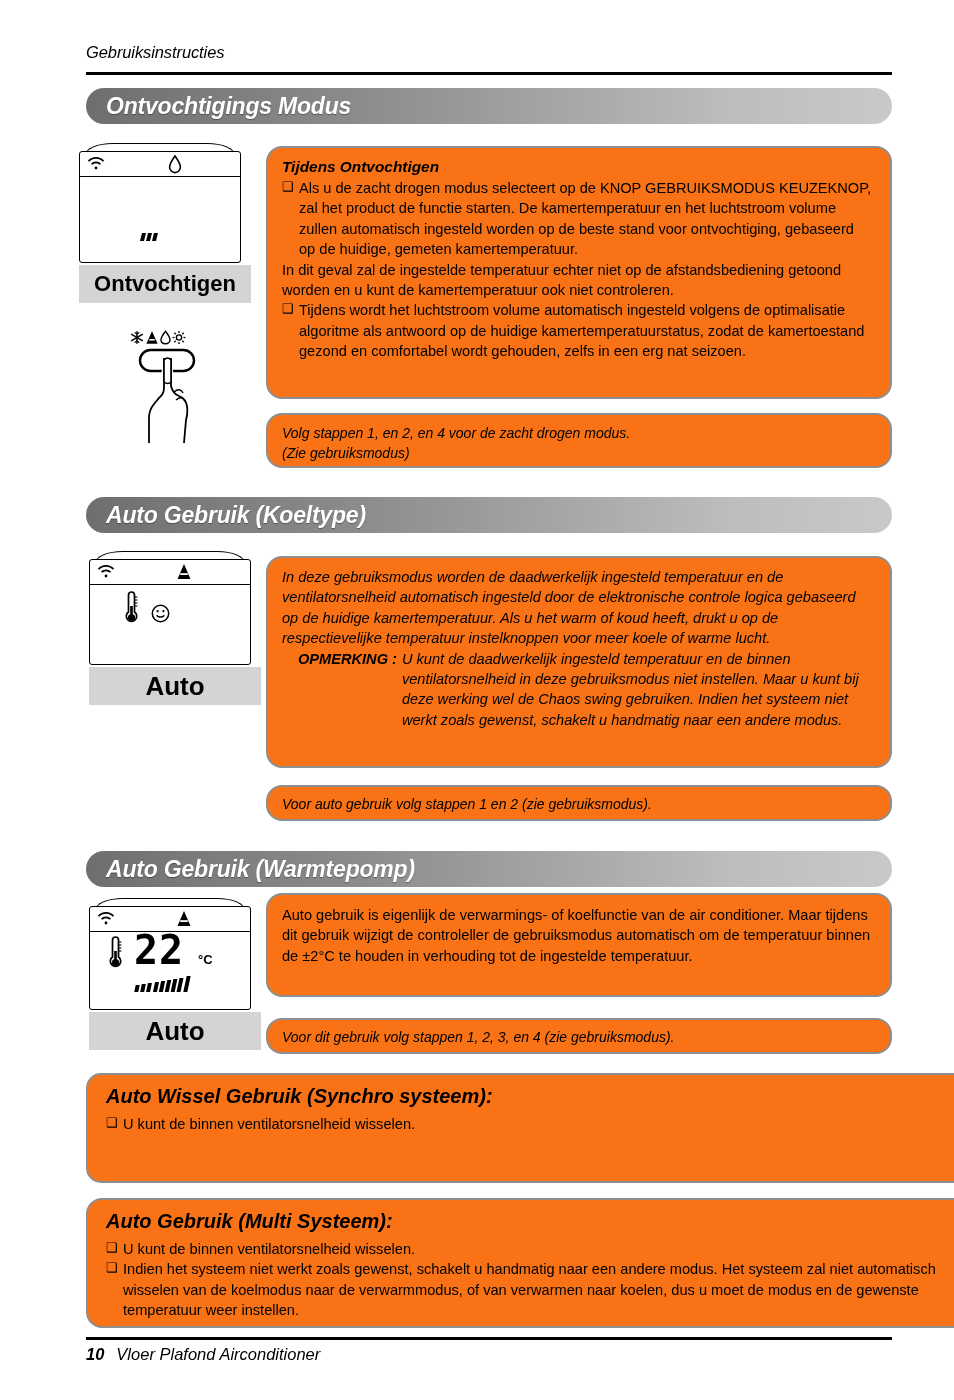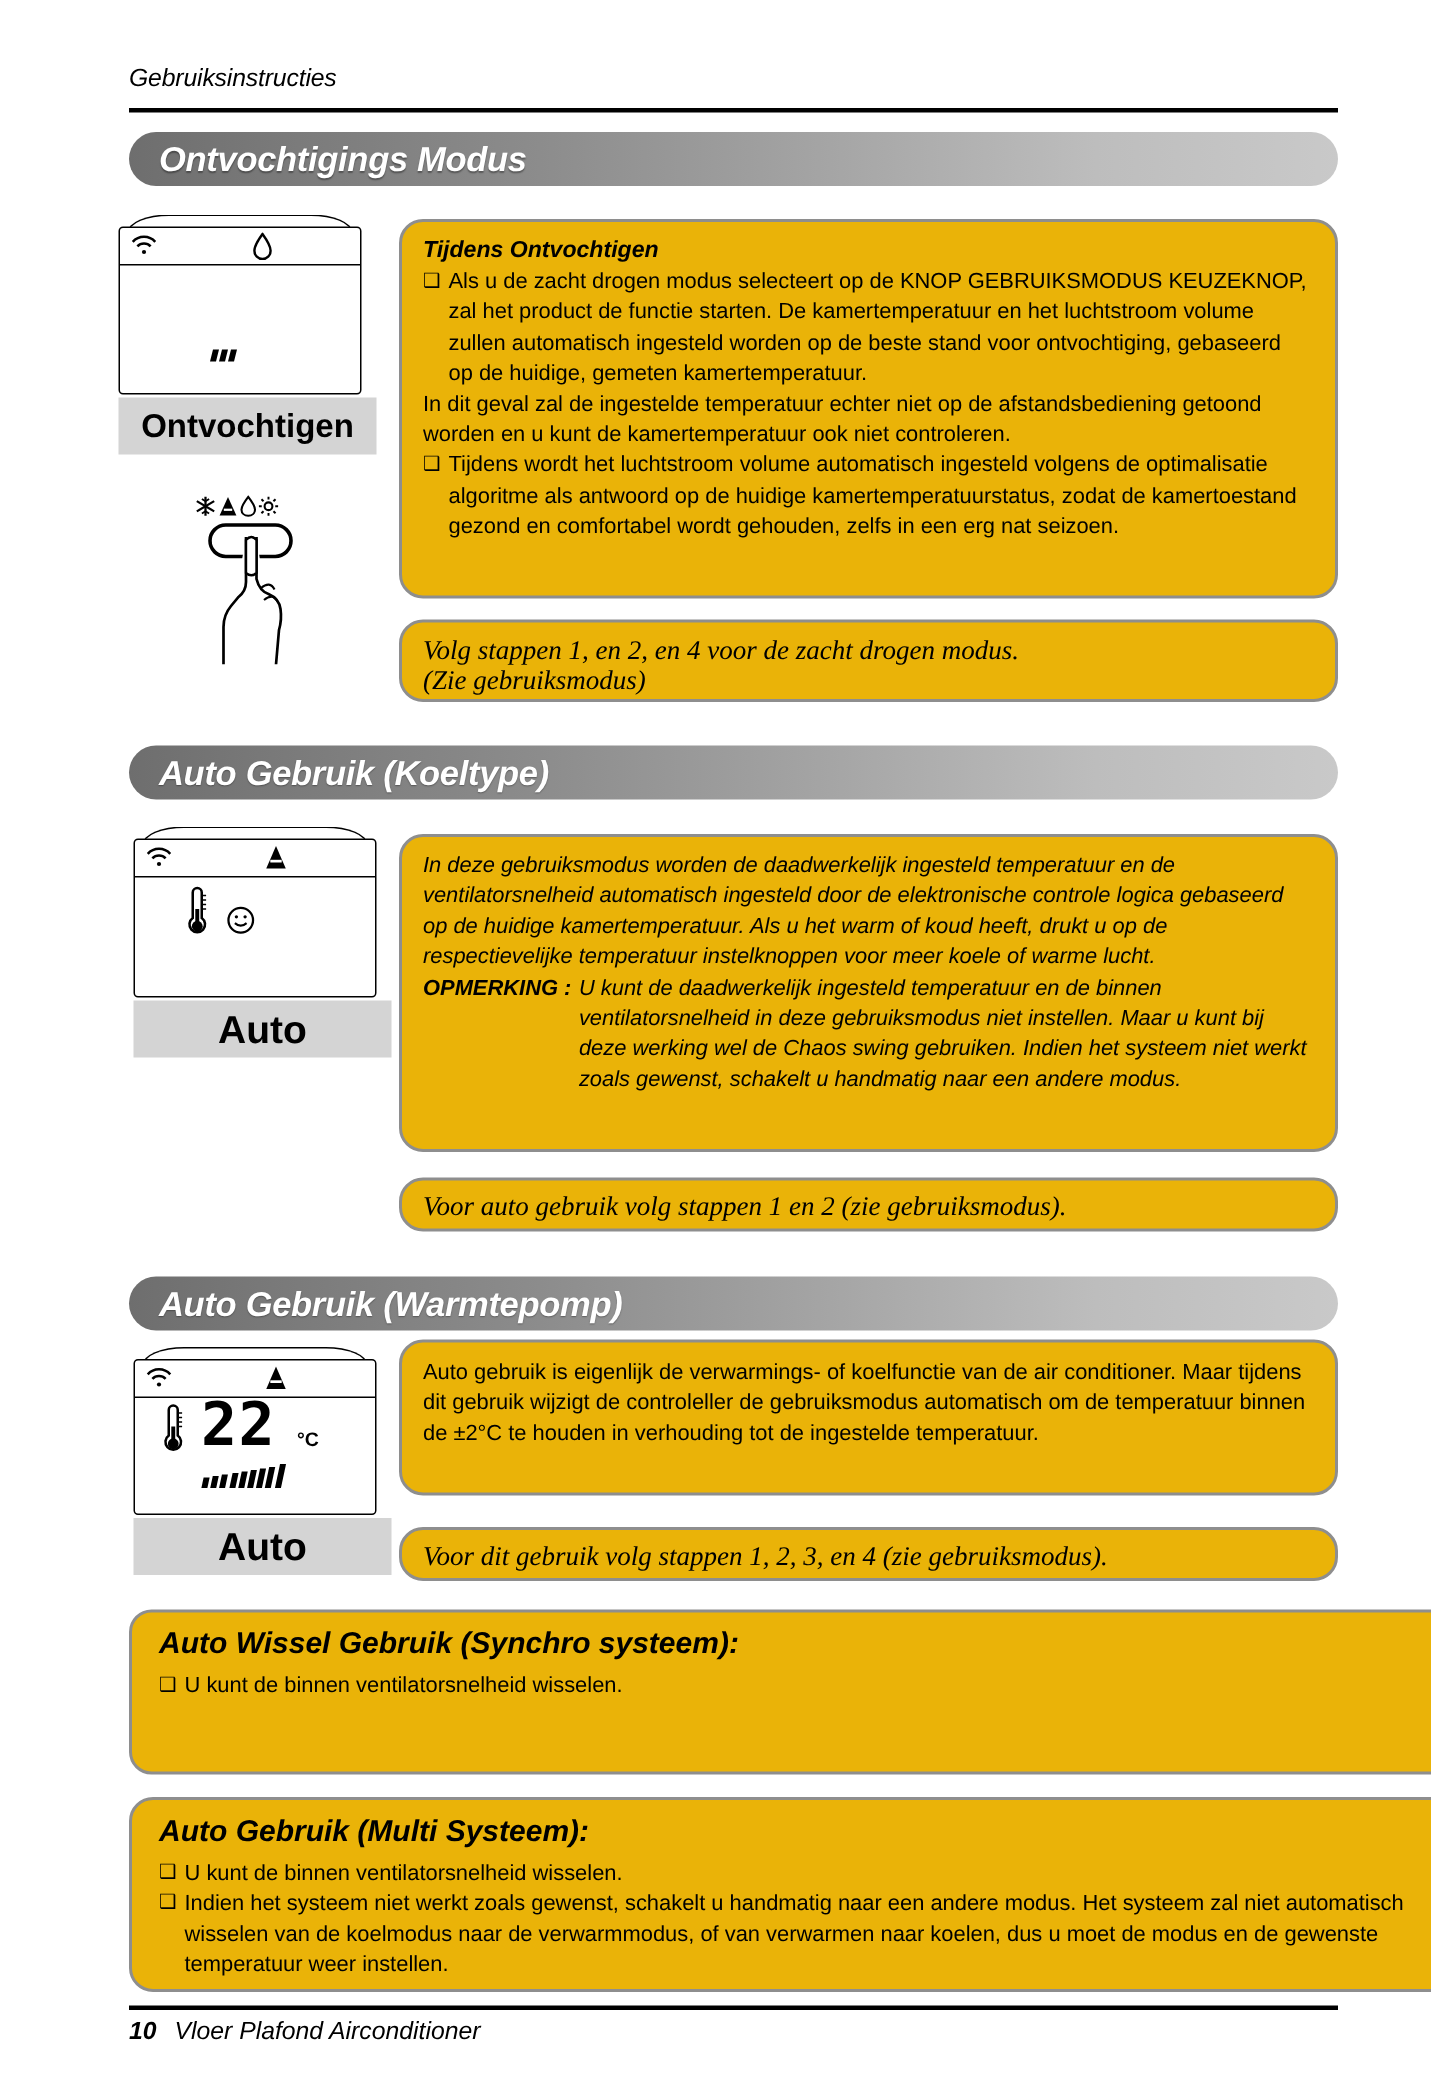--- a/index.html
+++ b/index.html
@@ -34,41 +34,41 @@
     color:#fff; font-style:italic; font-weight:bold;
     font-size:23px; letter-spacing:-0.2px; margin-left:20px;
     text-shadow: 0 1px 1px rgba(0,0,0,.35);
   }
 
   
   .rbox {
     position:absolute;
     border:2.2px solid #8e8e8e;
     border-radius:16px;
-    background:#eab308;
+    background:#f97316;
   }
 
   .bodytxt { font-size:14.6px; line-height:20.4px; }
 
-  .ital { font-style:italic; font-size:18px; line-height:20.2px;font-family:Liberation Serif, serif; }
+  .ital { font-style:italic; font-size:14px; line-height:20.2px; }
 
   .boxtitle { font-style:italic; font-weight:bold; font-size:15.4px; margin-bottom:2px; }
   .boxtitle.lg { font-size:20px; margin-bottom:6px; }
 
   
   ul.bl { list-style:none; margin:0; padding:0; }
   ul.bl li { position:relative; padding-left:17px; margin:0 0 0 0; }
   ul.bl li::before {
     content:"\2751";
     position:absolute; left:0; top:-1px; font-size:13px; line-height:20.4px;
   }
 
   
   .note-wrap { display:flex; }
-  .note-lab { font-weight:bold; white-space:nowrap; }
+  .note-lab { font-weight:bold; white-space:nowrap;margin-left:16px; }
   .note-body { }
 
   
   .lcd-wrap { position:absolute; }
   .lcd-cap {
     position:absolute; left:6px; top:0; width:150px; height:12px;
     border:1.8px solid #000; border-bottom:none;
     border-radius:60px 60px 0 0 / 26px 26px 0 0;
     background:#fff;
   }

